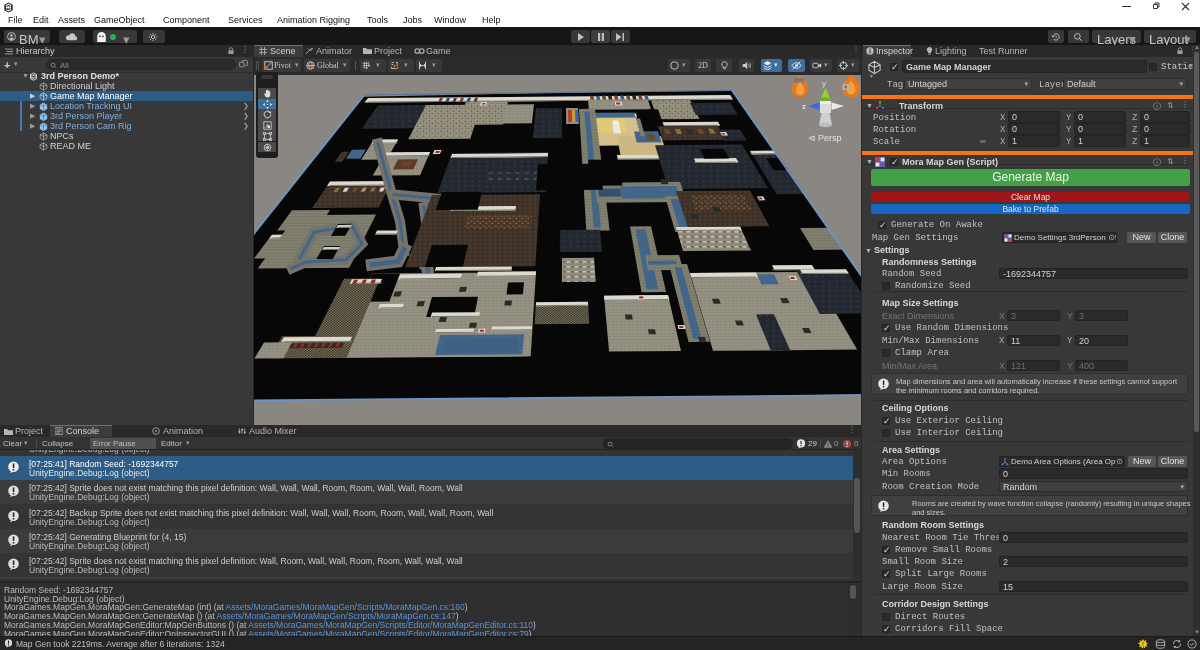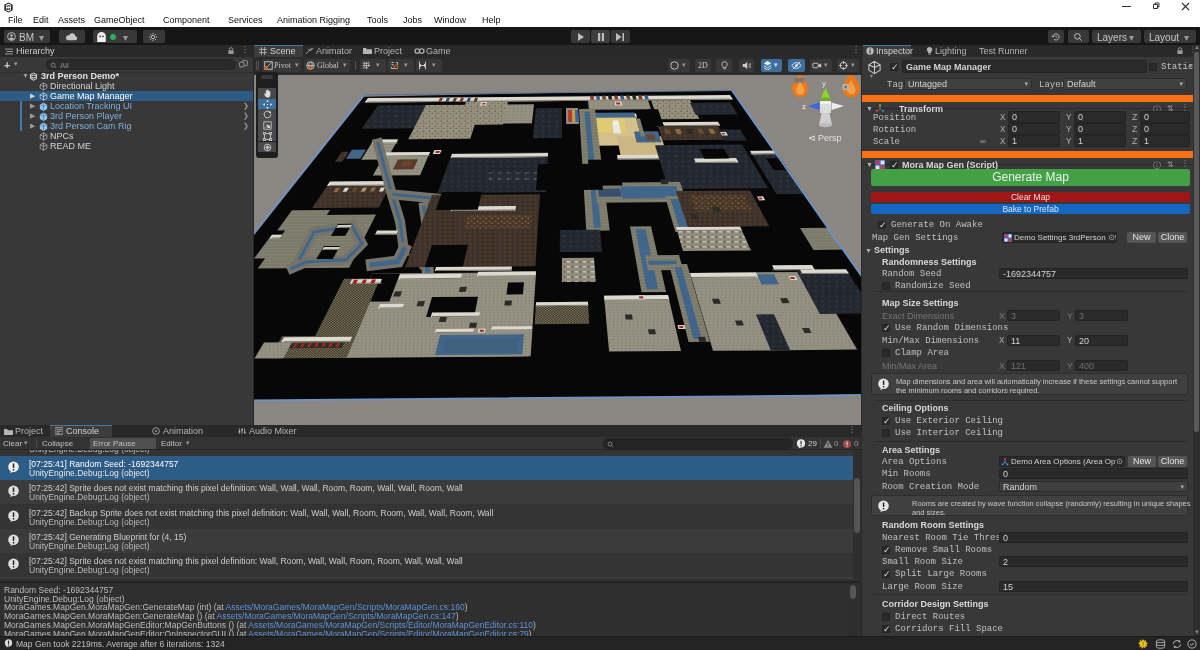--- a/index.html
+++ b/index.html
@@ -9,21 +9,21 @@
 #root { position:relative; width:1200px; height:650px; }
 
 
 #titlebar { left:0; top:0; width:1200px; height:14px; background:#ffffff; color:#000; }
 #titlebar .t { position:absolute; left:26px; top:2px; font-size:9px; }
 #menubar { left:0; top:14px; width:1200px; height:13px; background:#ffffff; color:#111; font-size:9px; }
 #menubar span { position:absolute; top:1px; }
 
 
 #maintoolbar { left:0; top:27px; width:1200px; height:19px; background:#161616; }
-.tbtn { position:absolute; top:3px; height:13px; background:#383838; border-radius:2px; color:#c6c6c6; font-size:10px; }
+.tbtn { position:absolute; top:3px; height:13px; background:#383838; border-radius:2px; color:#c6c6c6; font-size:13px; }
 
 
 #hier { left:0; top:45px; width:253px; height:380px; background:#383838; }
 #hier-tabs { position:absolute; left:0; top:0; width:253px; height:12px; background:#292929; }
 #hier-search { position:absolute; left:0; top:12px; width:253px; height:16px; background:#383838; border-bottom:1px solid #2e2e2e; }
 .srchbox { position:absolute; background:#2a2a2a; border:1px solid #242424; border-radius:6px; color:#888; font-size:8px; }
 .hrow { position:absolute; left:0; width:253px; height:10px; font-size:9px; color:#d2d2d2; }
 .hrow .lbl { position:absolute; top:0px; }
 .hrow.pref { color:#7fb0de; }
 .hsel { background:#2d5c87; color:#fff; }
@@ -39,21 +39,21 @@
 #insp { left:862px; top:45px; width:338px; height:591px; background:#383838; overflow:hidden; }
 #insp-tabs { position:absolute; left:0; top:0; width:338px; height:12px; background:#292929; }
 .ilabel { position:absolute; color:#c0c0c0; font-size:9px;font-family:Liberation Mono, monospace; }
 .ibold { position:absolute; color:#d8d8d8; font-size:9px; font-weight:bold; }
 .igray { position:absolute; color:#767676; font-size:9px; }
 .ifield { position:absolute; background:#2a2a2a; border:1px solid #232323; border-radius:2px; color:#d2d2d2; font-size:9px; padding-left:3px; }
 .ifield.dis { color:#6e6e6e; }
 .chk { position:absolute; width:8px; height:8px; background:#2a2a2a; border:1px solid #232323; border-radius:1px; }
 .chk.on::after { content:"\2713"; position:absolute; left:0px; top:-2px; color:#dcdcdc; font-size:9px; }
 .helpbox { position:absolute; background:#404040; border:1px solid #2e2e2e; border-radius:2px; color:#c8c8c8; font-size:7.5px; }
-.comphead { position:absolute; left:0; width:338px; background:#383838; border-top:7px solid #f97316; border-bottom:1px solid #2c2c2c; }
+.comphead { position:absolute; left:0; width:338px; background:#383838; border-top:4px solid #f97316; border-bottom:1px solid #2c2c2c; }
 .sep { position:absolute; left:12px; width:314px; height:1px; background:#2c2c2c; }
 .ibtn { position:absolute; background:#565656; border-radius:2px; color:#e2e2e2; font-size:9px; text-align:center; }
 
 
 #console { left:0; top:425px; width:861px; height:211px; background:#323232; }
 #con-tabs { position:absolute; left:0; top:0; width:861px; height:12px; background:#292929; }
 #con-toolbar { position:absolute; left:0; top:12px; width:861px; height:13px; background:#333333; border-bottom:1px solid #242424; color:#c0c0c0; font-size:8px; }
 .crow { position:absolute; left:0; width:853px; height:24px; font-size:8.5px; color:#cfcfcf; }
 .crow .l1 { position:absolute; left:29px; top:3px; }
 .crow .l2 { position:absolute; left:29px; top:12px; color:#b9b9b9; }

